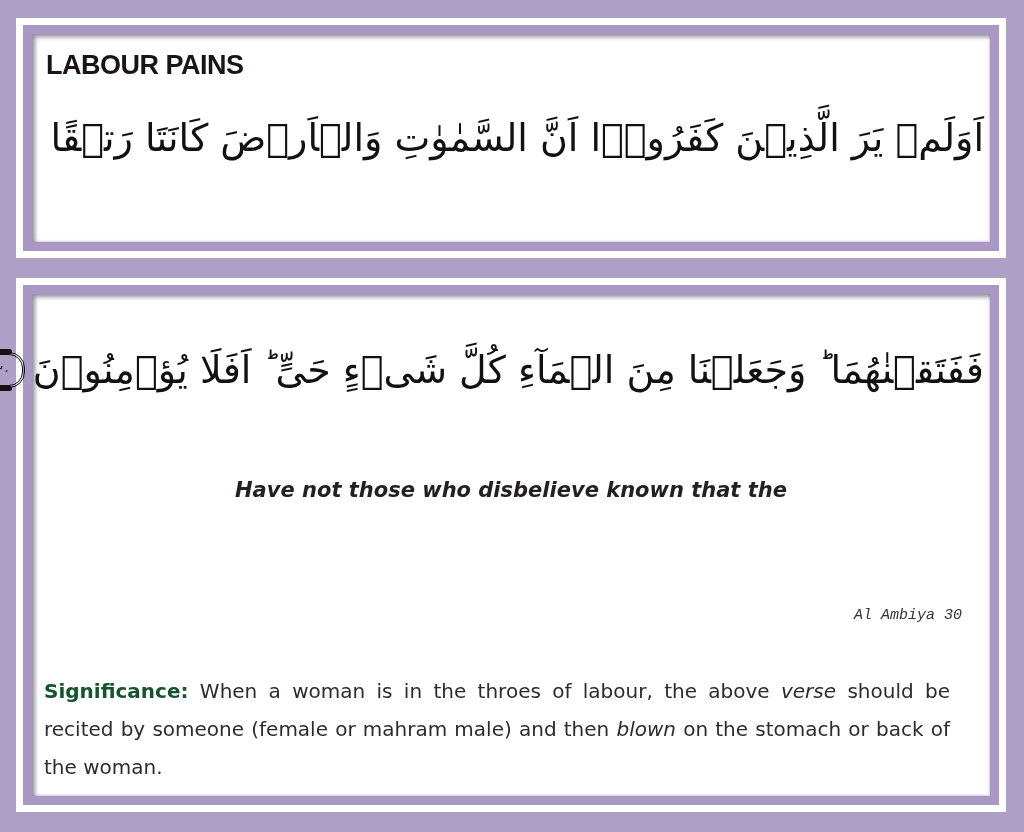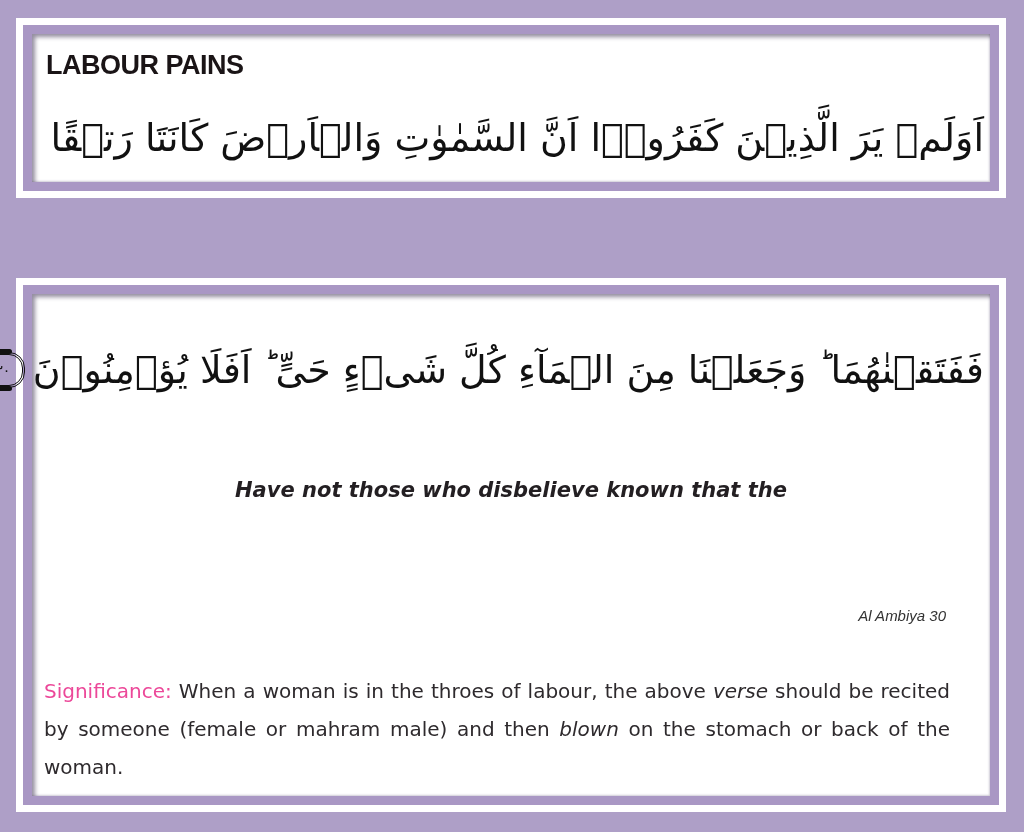--- a/index.html
+++ b/index.html
@@ -21,21 +21,21 @@
       background: #a997c4;
       box-sizing: border-box;
     }
     .card-inner {
       position: absolute;
       left: 9px; top: 9px; right: 9px; bottom: 9px;
       background: #ffffff;
       box-shadow: inset 3px 3px 4px rgba(60,50,80,0.55), inset -1px -1px 2px rgba(120,110,140,0.3);
       box-sizing: border-box;
     }
-    #card-top { left: 16px; top: 18px; width: 990px; height: 180px; padding-left: 31px; }
+    #card-top { left: 16px; top: 18px; width: 990px; height: 240px; padding-left: 31px; }
     #card-bottom { left: 16px; top: 278px; width: 990px; height: 534px; }
 
     .title {
       position: absolute; left: 14px; top: 16px;
       font-family: "Liberation Sans", sans-serif;
       font-weight: bold; font-size: 27px; color: #1a1416;
       letter-spacing: -0.5px;
     }
     .arabic {
       position: absolute;
@@ -62,31 +62,31 @@
 
     .translation {
       position: absolute; left: 0; right: 0; top: 170px;
       text-align: center;
       font-family: "DejaVu Sans", sans-serif;
       font-style: italic; font-weight: bold;
       font-size: 21px; line-height: 37px; color: #231f22;
     }
     .translation div { margin: 8px; }
     .reference {
-      position: absolute; right: 44px; top: 313px;
-      font-family: Liberation Sans, sans-serif;
+      position: absolute; right: 28px; top: 313px;
+      font-family: Liberation Mono, monospace;
       font-style: italic; font-size: 15px; color: #333;
     }
     .significance {
       position: absolute; left: 12px; right: 40px; top: 378px;
       font-family: "DejaVu Sans", sans-serif;
       font-size: 20px; line-height: 38px; color: #2e2a2d;
       text-align: justify;
     }
-    .significance .label { font-weight: normal; color: #ec4899; }
+    .significance .label { font-weight: bold; color: #14532d; }
     .significance em { font-style: italic; }
   </style>
 </head>
 <body>
 
 <div id="card-top" class="card-outer">
   <div class="card-frame">
     <div class="card-inner">
       <div class="title">LABOUR PAINS</div>
       <div class="arabic arabic-1">اَوَلَمۡ يَرَ الَّذِيۡنَ كَفَرُوۡۤا اَنَّ السَّمٰوٰتِ وَالۡاَرۡضَ كَانَتَا رَتۡقًا</div>

